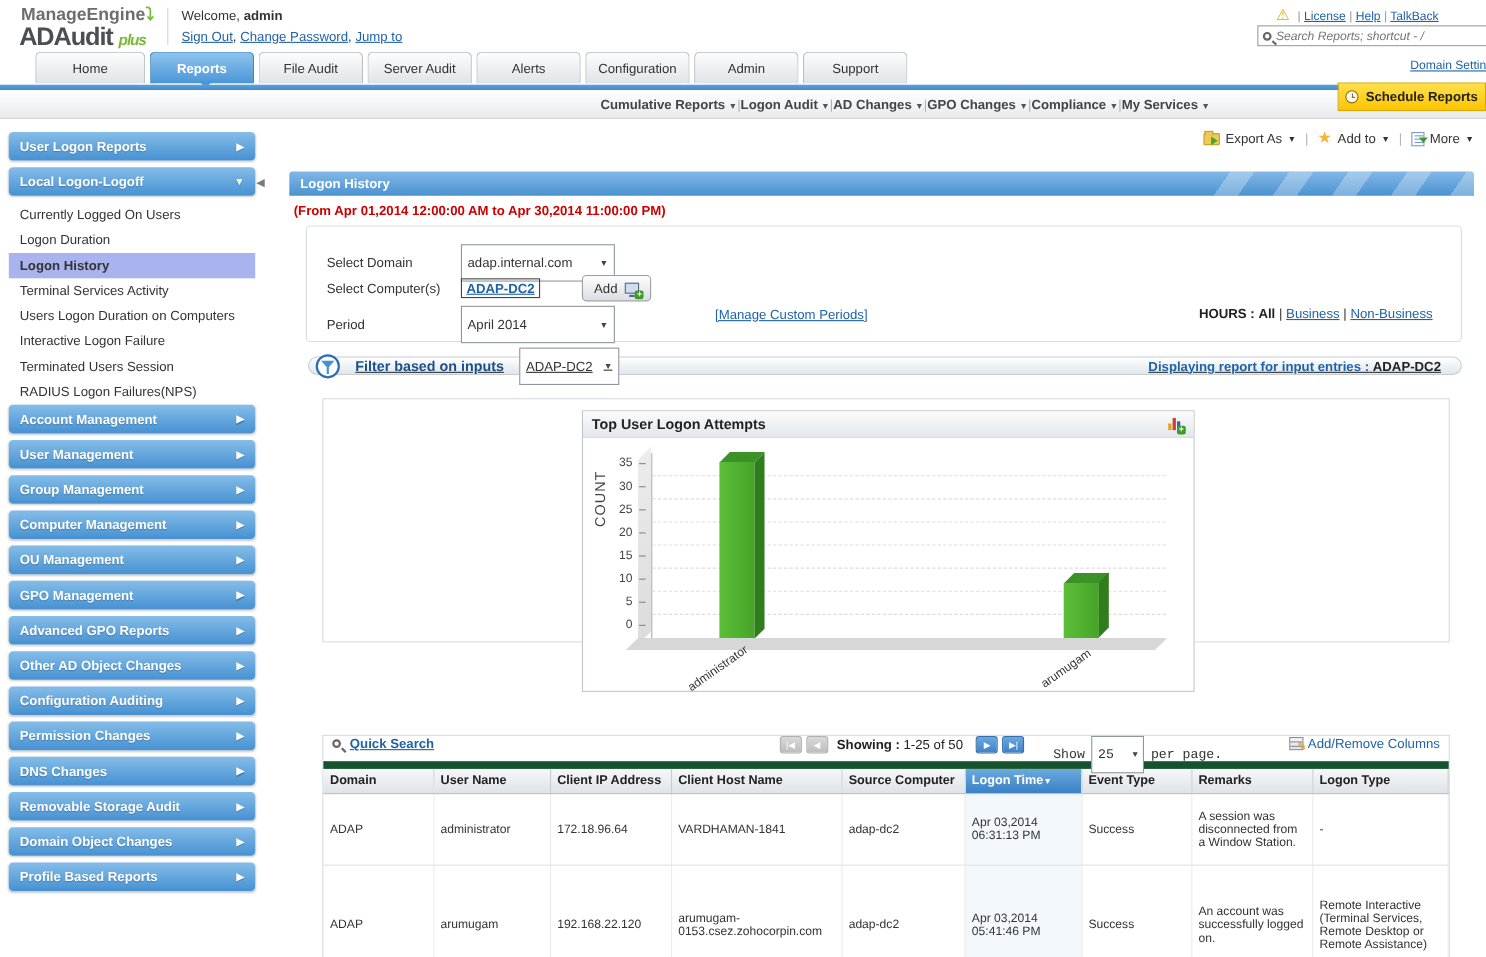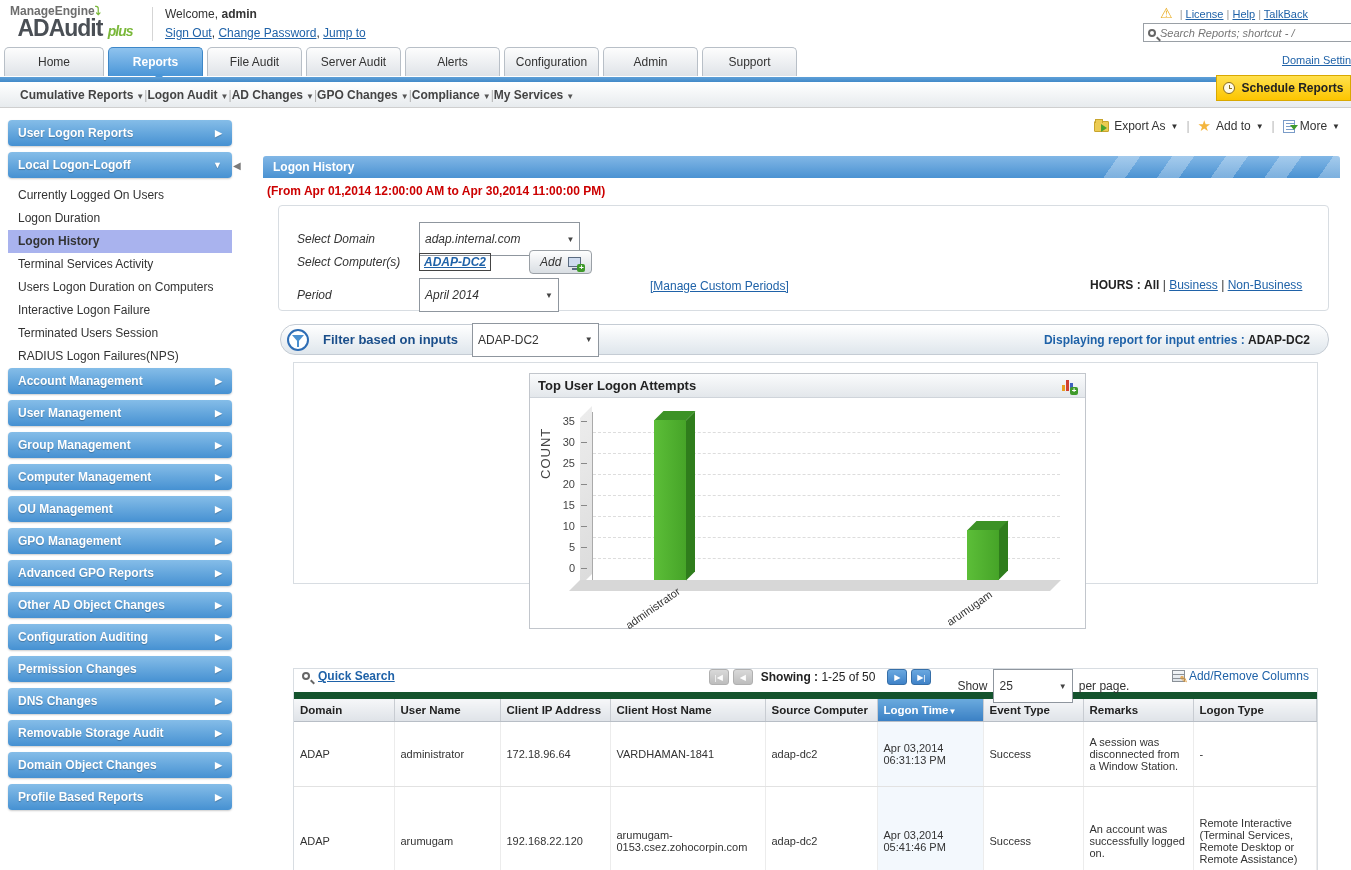--- a/index.html
+++ b/index.html
@@ -2,45 +2,45 @@
 <html><head>
 <meta charset="utf-8">
 <style>
   * { margin:0; padding:0; box-sizing:border-box; }
   html,body { width:1351px; height:870px; overflow:hidden; background:#fff;
     font-family:"Liberation Sans", sans-serif; font-size:12px; color:#333; }
   a, .link { color:#1f62a8; text-decoration:underline; cursor:pointer; }
   
   #hdr { position:absolute; left:0; top:0; width:1351px; height:47px; background:#fff; }
   #brand { position:absolute; left:10px; top:4px; width:130px; }
-  #brand .me { font-size:12px; font-weight:bold; color:#8a8a8a; }
+  #brand .me { font-size:16px; font-weight:bold; color:#8a8a8a;text-align:right; }
   #brand .me b { color:#6d6d6d; }
   #brand .swoosh { color:#7ab83a; font-weight:bold; }
   #brand .ad { font-size:23px; font-weight:bold; color:#4a4f55; letter-spacing:-1px; line-height:20px;text-align:center; }
   #brand .plus { color:#7ab83a; font-size:14px; font-style:italic; font-weight:bold; }
   #welcome { position:absolute; left:152px; top:7px; border-left:1px solid #d5d5d5; padding-left:12px; height:34px; }
   #welcome .row1 { margin-bottom:5px; }
   #utility { position:absolute; left:1160px; top:5px; white-space:nowrap; font-size:11px; color:#999; }
   #utility .warn { color:#e8a817; font-size:14px; margin-right:4px; }
   #searchbox { position:absolute; left:1143px; top:23px; width:230px; height:19px; border:1px solid #9aa0a6; background:#fff; display:flex; align-items:center; padding:0 4px; }
   .mag { display:inline-block; width:8px; height:8px; border:2px solid #666; border-radius:50%; position:relative; margin-right:4px; flex:none; }
   .mag::after { content:''; position:absolute; width:5px; height:2px; background:#666; transform:rotate(45deg); left:6px; top:7px; }
   #searchbox input { border:none; outline:none; width:200px; font-size:11px; font-style:italic; color:#777; font-family:"Liberation Sans",sans-serif; }
   
-  #tabrow { position:absolute; left:0; top:47px; width:1351px; height:30px; }
+  #tabrow { position:absolute; left:0; top:47px; width:1351px; height:30px;padding-left:28px; }
   .tab { float:left; margin-left:4px; width:95px; height:29px; line-height:29px; text-align:center;
     border:1px solid #b8bfc7; border-bottom:none; border-radius:5px 5px 0 0;
     background:linear-gradient(#fdfdfd,#dfe3e8); color:#333; cursor:pointer; }
   .tab.active { background:linear-gradient(#8fc3ee,#4a96d8); color:#fff; font-weight:bold; border-color:#3d87c8; position:relative; }
   .tab.active::after { content:''; position:absolute; left:44px; bottom:-10px; border:6px solid transparent; border-top-color:#4a96d8; }
   #domset { position:absolute; left:1282px; top:7px; font-size:11px; white-space:nowrap; }
   #bluestrip { position:absolute; left:0; top:77px; width:1351px; height:5px; background:linear-gradient(#5ea0d8,#4189c8); }
   
   #subnav { position:absolute; left:0; top:82px; width:1351px; height:26px; background:linear-gradient(#ffffff,#e7ebee); border-bottom:1px solid #cfcfcf; }
-  #subnav .items { position:absolute; left:20px; top:0; width:1080px; height:26px; display:flex; align-items:center; justify-content:flex-start; }
+  #subnav .items { position:absolute; left:20px; top:0; width:1080px; height:26px; display:flex; align-items:center; justify-content:flex-end; }
   .subitem { font-weight:bold; color:#444; cursor:pointer; white-space:nowrap; }
   .subitem .caret, .dd .caret { font-size:8px; color:#555; margin-left:3px; }
   .subsep { color:#b0b0b0; }
   #schedbtn { position:absolute; left:1216px; top:75px; width:135px; height:26px; background:linear-gradient(#ffe04d,#fcc500);
     border:1px solid #d9a800; display:flex; align-items:center; justify-content:center; gap:6px; font-weight:bold; color:#222; cursor:pointer; }
   .clock { width:12px; height:12px; border:1px solid #8a6d1d; border-radius:50%; position:relative; background:#fffbe8; flex:none; }
   .clock::before { content:''; position:absolute; left:5px; top:2px; width:1px; height:4px; background:#8a6d1d; }
   .clock::after { content:''; position:absolute; left:5px; top:5px; width:3px; height:1px; background:#8a6d1d; }
   
   #sidebar { position:absolute; left:8px; top:120px; width:224px; }
@@ -61,37 +61,37 @@
   .icon-star { color:#f4b63e; font-size:15px; line-height:12px; }
   .icon-doc { width:12px; height:13px; background:#fff; border:1px solid #7a9cc8; position:relative; }
   .icon-doc::before { content:''; position:absolute; left:2px; top:2px; width:8px; height:1px; background:#7a9cc8; box-shadow:0 3px 0 #7a9cc8, 0 6px 0 #7a9cc8; }
   .icon-doc::after { content:''; position:absolute; right:-4px; bottom:-2px; border:4px solid transparent; border-top:5px solid #3f9a2a; }
   
   #panelhdr { position:absolute; left:263px; top:156px; width:1077px; height:22px; border-radius:3px 3px 0 0;
     background:linear-gradient(#82b7e6,#4a92d2); color:#fff; font-weight:bold; line-height:22px; padding-left:10px; overflow:hidden; }
   #panelhdr::after { content:''; position:absolute; right:0; top:0; width:240px; height:22px;
     background:repeating-linear-gradient(-55deg, rgba(255,255,255,.28) 0 18px, rgba(255,255,255,0) 18px 44px); }
   #daterange { position:absolute; left:267px; top:184px; color:#cc0000; font-weight:bold; font-size:12px; }
-  #formbox { position:absolute; left:278px; top:205px; width:1051px; height:106px; border:1px solid #d8dde2; border-radius:4px; background:#fff;font-style:italic; }
+  #formbox { position:absolute; left:278px; top:205px; width:1051px; height:106px; border:1px solid #d8dde2; border-radius:4px; background:#fff; }
   .frow { position:absolute; left:18px; display:flex; align-items:center; }
   .flabel { width:122px; color:#333; }
-  .select { border:1px solid #8f969e; background:#fff; height:20px; display:inline-flex; align-items:center; padding:16px 5px; min-width:140px; cursor:pointer;gap:36px; }
+  .select { border:1px solid #8f969e; background:#fff; height:20px; display:inline-flex; align-items:center; padding:16px 5px; min-width:140px; cursor:pointer; }
   .select .caret { margin-left:auto; font-size:8px; color:#444; padding-left:10px; }
   .chip { border:1px solid #444; padding:1px 4px; font-weight:bold; color:#1f62a8; text-decoration:underline; cursor:pointer; }
   #addbtn { margin-left:38px; height:24px; border:1px solid #9aa0a6; border-radius:4px; background:linear-gradient(#fefefe,#d9dee3);
     display:inline-flex; align-items:center; gap:7px; padding:0 10px; cursor:pointer; }
   .icon-monitor { width:13px; height:10px; border:1px solid #5a6b80; background:#cfdcef; position:relative; }
   .icon-monitor::before { content:''; position:absolute; left:3px; bottom:-4px; width:5px; height:2px; background:#5a6b80; }
   .icon-monitor::after { content:'+'; position:absolute; right:-5px; bottom:-6px; color:#fff; background:#3f9a2a; font-size:8px; line-height:8px; width:8px; height:8px; text-align:center; border-radius:2px; font-weight:bold; }
   #managecp { position:absolute; left:650px; top:279px; }
   #hours { position:absolute; left:1090px; top:278px; white-space:nowrap; }
   #hours b { color:#222; }
   
-  #filterbar { position:absolute; left:280px; top:324px; width:1049px; height:31px; border:1px solid #c5ccd4; border-radius:15px;
-    background:linear-gradient(#ffffff,#dfe6ec); display:flex; align-items:center; }
+  #filterbar { position:absolute; left:280px; top:324px; width:1049px; height:17px; border:1px solid #c5ccd4; border-radius:15px;
+    background:linear-gradient(#ffffff,#dfe6ec); display:flex; align-items:center;text-decoration:underline; }
   .funnel { width:22px; height:22px; border-radius:50%; border:2px solid #2e6db4; background:#fff; margin-left:6px; position:relative; flex:none; }
   .funnel::before { content:''; position:absolute; left:3px; top:4px; border:6px solid transparent; border-top:7px solid #4a90d0; }
   .funnel::after { content:''; position:absolute; left:8px; top:10px; width:2px; height:6px; background:#4a90d0; }
   #filterlabel { font-weight:bold; color:#1a4e8a; font-size:13px; margin:0 14px 0 14px; }
   #displaying { margin-left:auto; margin-right:18px; font-weight:bold; color:#1f62a8; }
   #displaying b { color:#222; }
   
   #chartpanel { position:absolute; left:293px; top:362px; width:1025px; height:222px; border:1px solid #d8dde2; background:#fff; }
   #chartbox { position:absolute; left:235px; top:10px; width:557px; height:256px; border:1px solid #c2c6cc; background:#fff; }
   #charttitle { height:24px; background:linear-gradient(#fafbfc,#e3e7eb); border-bottom:1px solid #cfd4da; display:flex; align-items:center; padding:0 8px; font-weight:bold; font-size:13px; color:#222; }
@@ -115,21 +115,21 @@
   
   #tablepanel { position:absolute; left:293px; top:668px; width:1025px; height:202px; border:1px solid #d8dde2; border-bottom:none; background:#fff; }
   #tabletools { height:30px; display:flex; align-items:flex-start; padding:0 8px; border-bottom:7px solid #14532d; }
   #quicksearch { display:flex; align-items:center; gap:4px; font-weight:bold; }
   .pgbtn { width:20px; height:16px; border:1px solid #b0b0b0; border-radius:3px; margin-left:4px;
     display:inline-flex; align-items:center; justify-content:center; font-size:8px; color:#fff; cursor:pointer; }
   .pgbtn.gray { background:linear-gradient(#d9d9d9,#bdbdbd); color:#fdfdfd; }
   .pgbtn.blue { background:linear-gradient(#6aa8e0,#3f82c8); border-color:#366fa8; }
   #paging { margin-left:310px; display:flex; align-items:center; }
   #showing { margin:0 8px; color:#222; }
-  #showsel { display:flex; align-items:center; gap:6px; margin-left:26px; }
+  #showsel { display:flex; align-items:center; gap:6px; margin-left:26px;font-family:Liberation Mono, monospace; }
   #showsel .select { min-width:48px; }
   #addremove { margin-left:auto; display:flex; align-items:center; gap:4px; color:#1f62a8; cursor:pointer; }
   .icon-grid { width:13px; height:12px; border:1px solid #8a9097; background:linear-gradient(#f4f6f8,#dde2e7); position:relative; }
   .icon-grid::before { content:''; position:absolute; left:0; top:3px; width:100%; height:1px; background:#8a9097; box-shadow:0 4px 0 #8a9097; }
   .icon-grid::after { content:'\270E'; position:absolute; right:-4px; bottom:-4px; color:#e09020; font-size:10px; }
   table { border-collapse:collapse; width:1023px; table-layout:fixed; font-size:11px; }
   th { height:22px; background:linear-gradient(#f6f7f9,#dfe3e8); border-right:1px solid #c8ccd2; border-bottom:1px solid #b8bec6;
     text-align:left; padding:0 6px; color:#222; font-size:11.5px; white-space:nowrap; overflow:hidden; cursor:pointer; }
   th.sorted { background:linear-gradient(#6aaade,#3b80c4); color:#fff; }
   td { border-right:1px solid #ececec; border-bottom:1px solid #e2e2e2; padding:4px 6px; vertical-align:middle; color:#333; word-wrap:break-word; }

